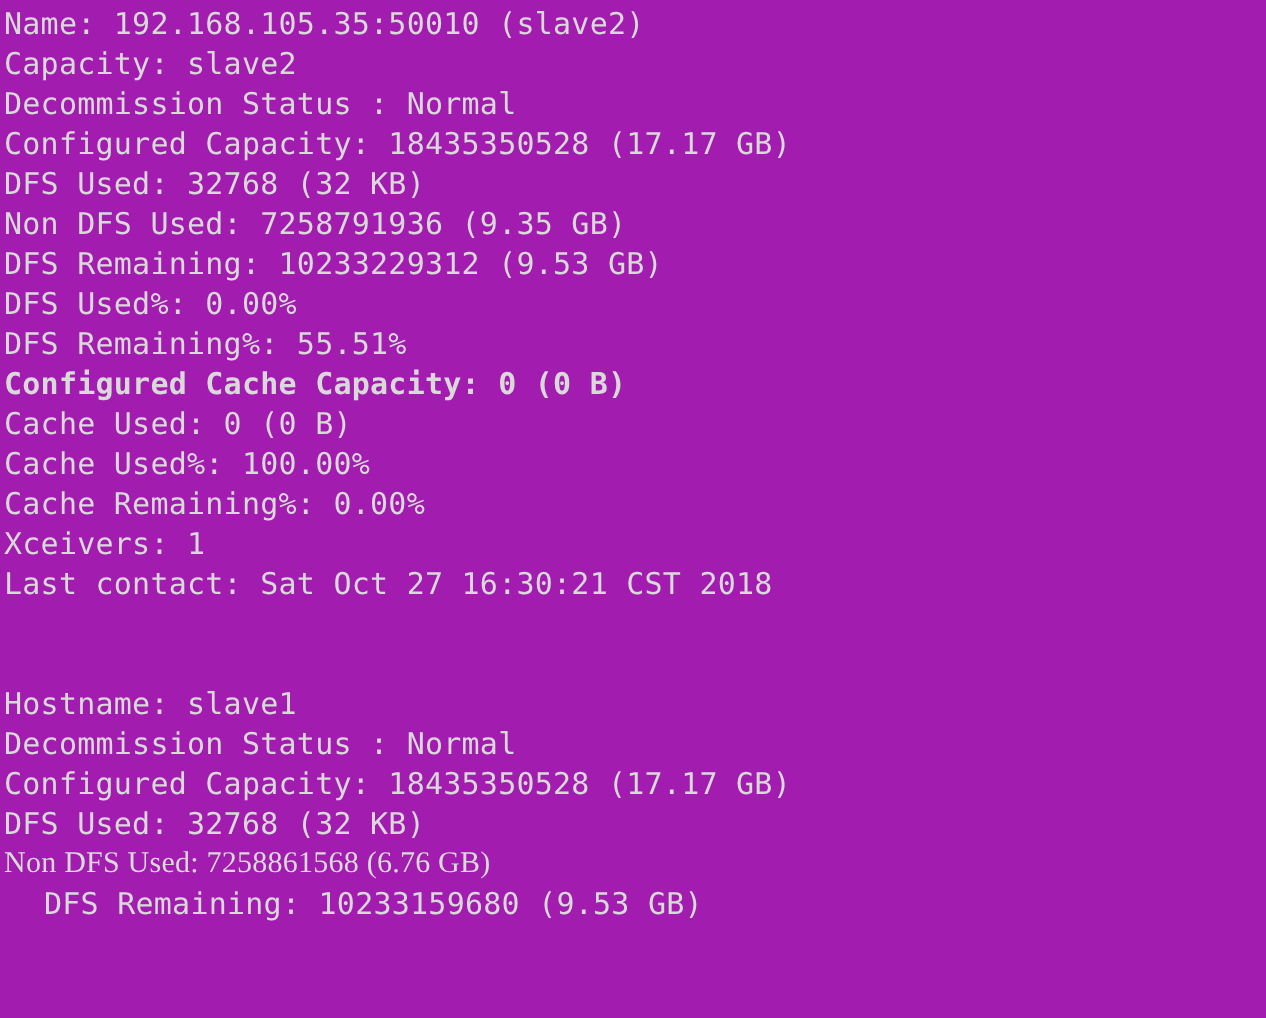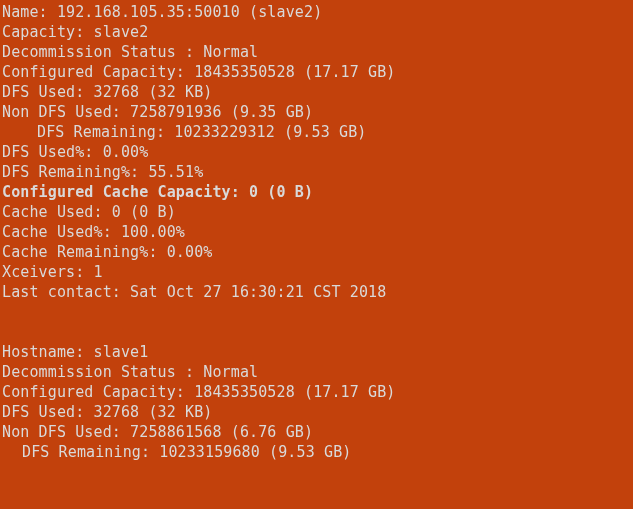--- a/index.html
+++ b/index.html
@@ -33,43 +33,43 @@
   .line.blank {
     height: 20px;
   }
   .block {
     display: block;
   }
 </style>
 </head>
 <body>
 
-<div id="terminal" style="background: #c2410c;">
+<div id="terminal" style="background: #a21caf;">
     <div class="block">
       <div class="line" style="color: rgb(217, 217, 217);">Name: 192.168.105.35:50010 (slave2)</div>
       <div class="line" style="color: rgb(217, 217, 217);">Capacity: slave2</div>
       <div class="line" style="color: rgb(217, 217, 217);">Decommission Status : Normal</div>
       <div class="line" style="color: rgb(217, 217, 217);">Configured Capacity: 18435350528 (17.17 GB)</div>
       <div class="line" style="color: rgb(217, 217, 217);">DFS Used: 32768 (32 KB)</div>
       <div class="line" style="color: rgb(217, 217, 217);">Non DFS Used: 7258791936 (9.35 GB)</div>
-      <div class="line" style="color: rgb(217, 217, 217); margin-left: 35px;">DFS Remaining: 10233229312 (9.53 GB)</div>
+      <div class="line" style="color: rgb(217, 217, 217);">DFS Remaining: 10233229312 (9.53 GB)</div>
       <div class="line" style="color: rgb(217, 217, 217);">DFS Used%: 0.00%</div>
       <div class="line" style="color: rgb(217, 217, 217);">DFS Remaining%: 55.51%</div>
       <div class="line" style="color: rgb(217, 217, 217); font-weight: bold;">Configured Cache Capacity: 0 (0 B)</div>
       <div class="line" style="color: rgb(217, 217, 217);">Cache Used: 0 (0 B)</div>
       <div class="line" style="color: rgb(217, 217, 217);">Cache Used%: 100.00%</div>
       <div class="line" style="color: rgb(217, 217, 217);">Cache Remaining%: 0.00%</div>
       <div class="line" style="color: rgb(217, 217, 217);">Xceivers: 1</div>
       <div class="line" style="color: rgb(217, 217, 217);">Last contact: Sat Oct 27 16:30:21 CST 2018</div>
     </div>
     <div class="block">
       <div class="line blank" style="color: rgb(217, 217, 217);"></div>
       <div class="line blank" style="color: rgb(217, 217, 217);"></div>
     </div>
     <div class="block">
       <div class="line" style="color: rgb(217, 217, 217);">Hostname: slave1</div>
       <div class="line" style="color: rgb(217, 217, 217);">Decommission Status : Normal</div>
       <div class="line" style="color: rgb(217, 217, 217);">Configured Capacity: 18435350528 (17.17 GB)</div>
       <div class="line" style="color: rgb(217, 217, 217);">DFS Used: 32768 (32 KB)</div>
-      <div class="line" style="color: rgb(217, 217, 217);">Non DFS Used: 7258861568 (6.76 GB)</div>
+      <div class="line" style="color: rgb(217, 217, 217); font-family: Liberation Serif, serif;">Non DFS Used: 7258861568 (6.76 GB)</div>
       <div class="line" style="color: rgb(217, 217, 217); margin-left: 20px;">DFS Remaining: 10233159680 (9.53 GB)</div>
     </div>
   </div>
 
 </body></html>

